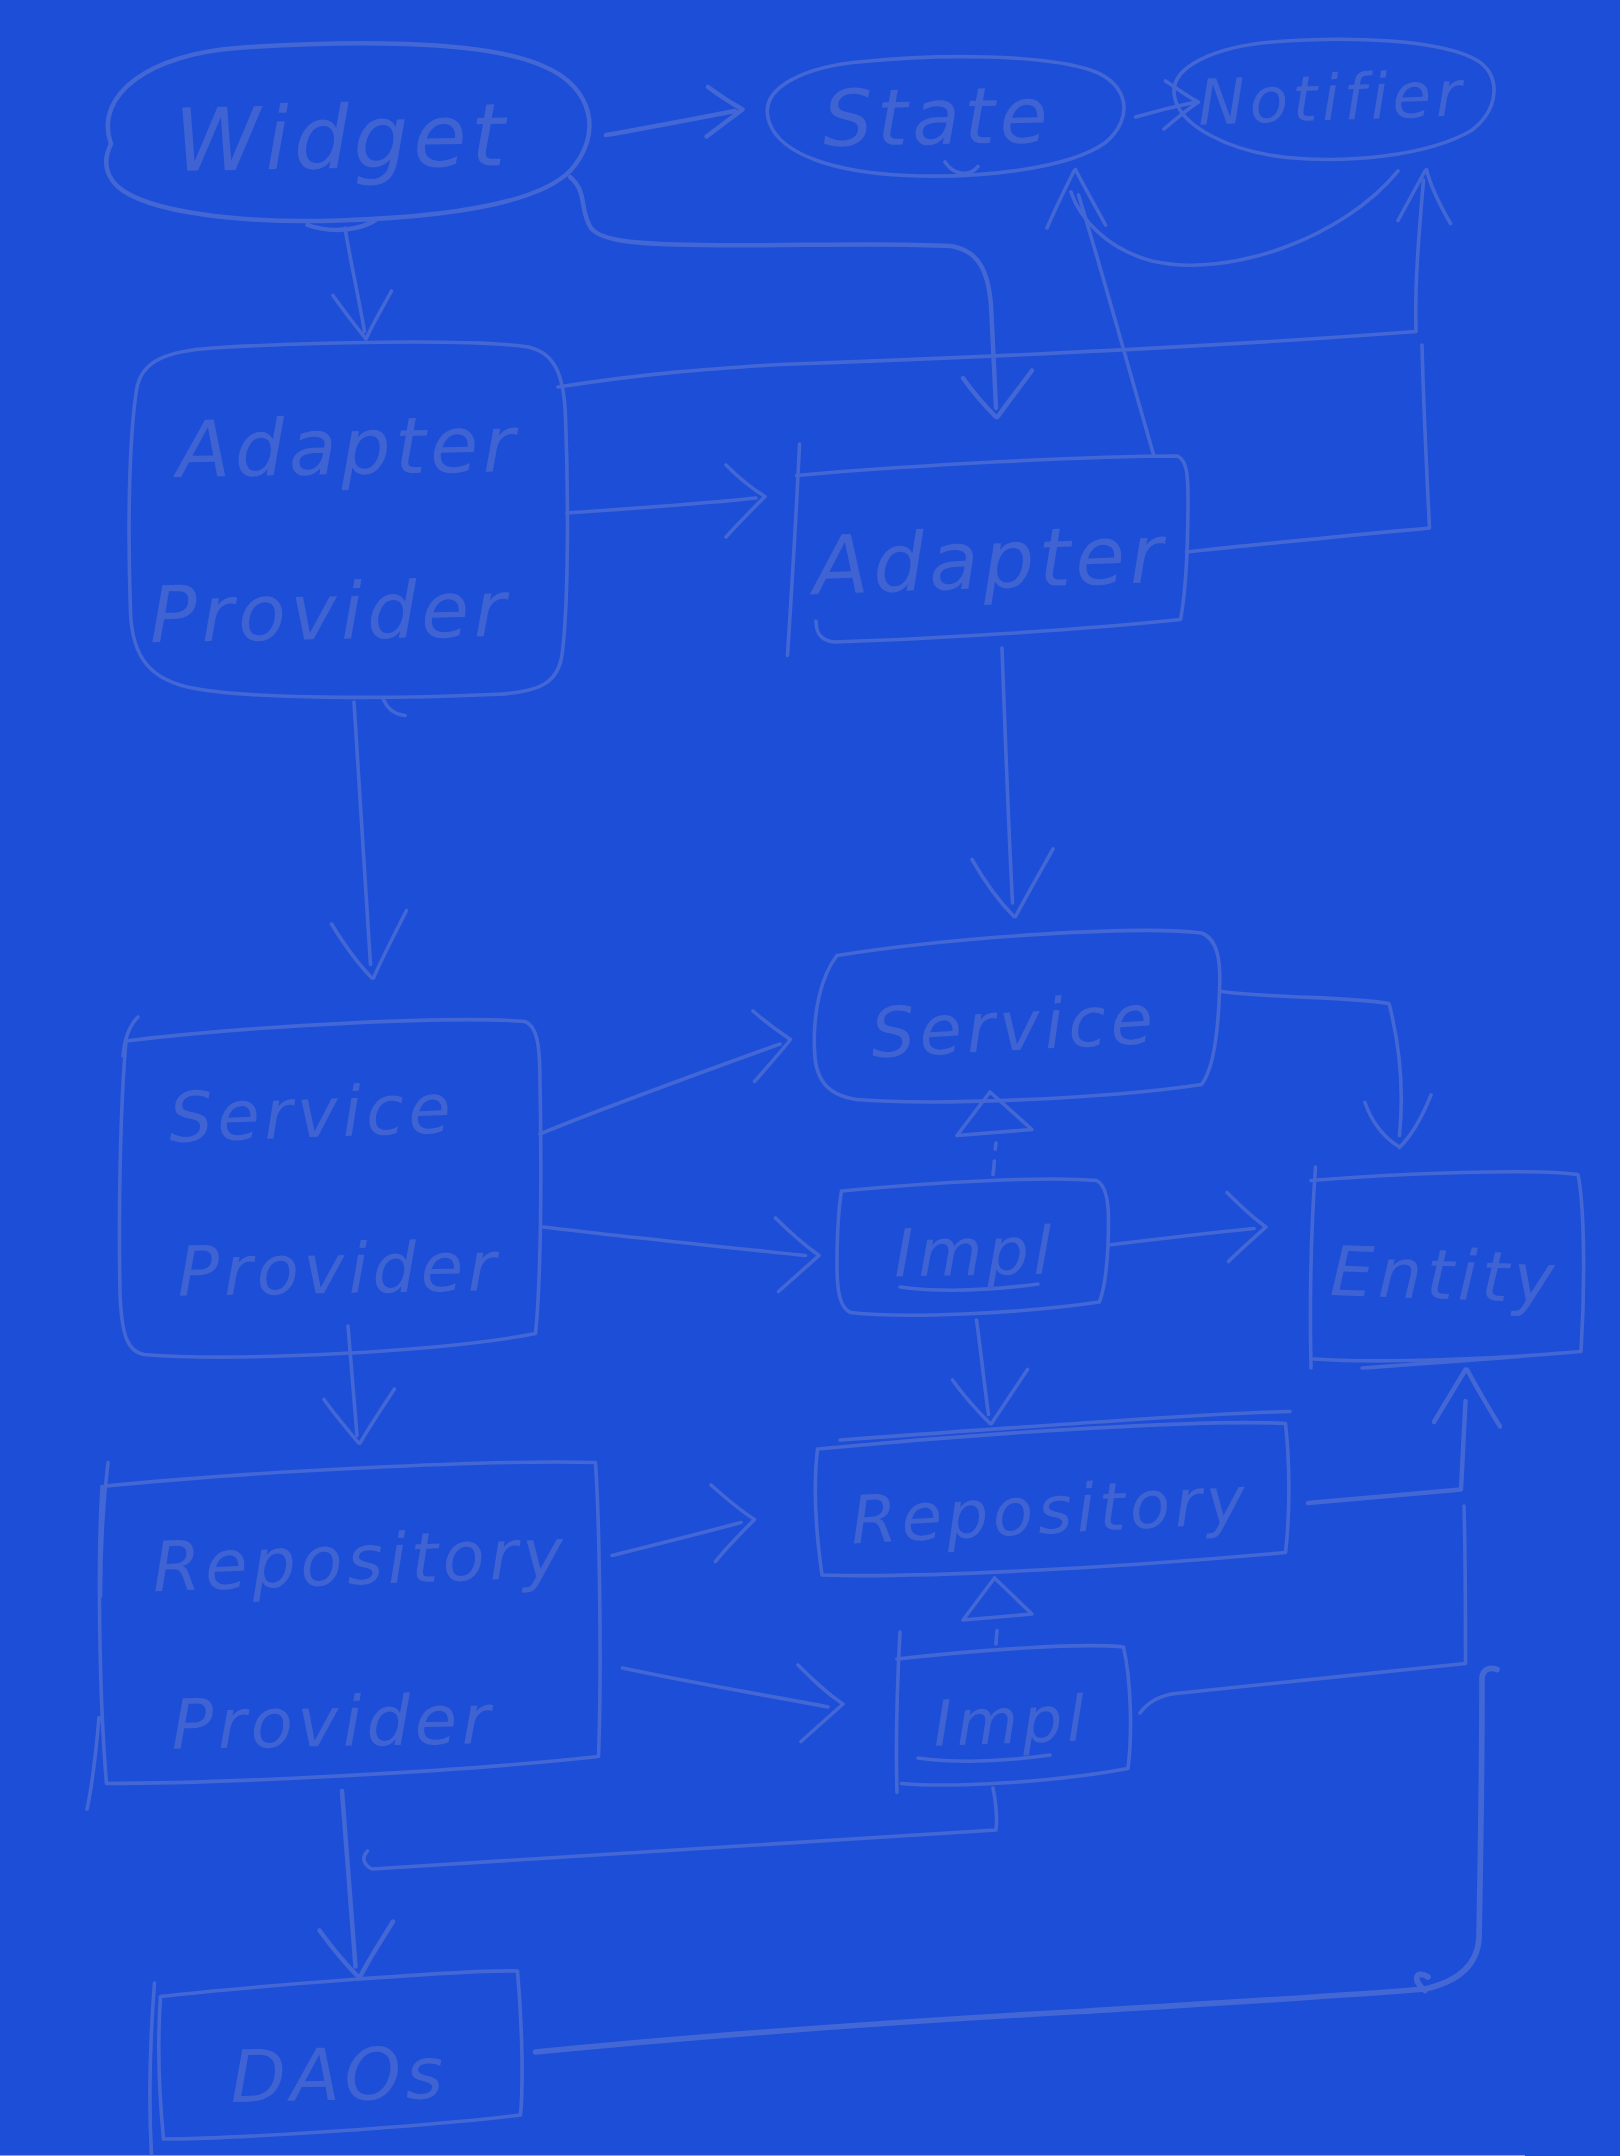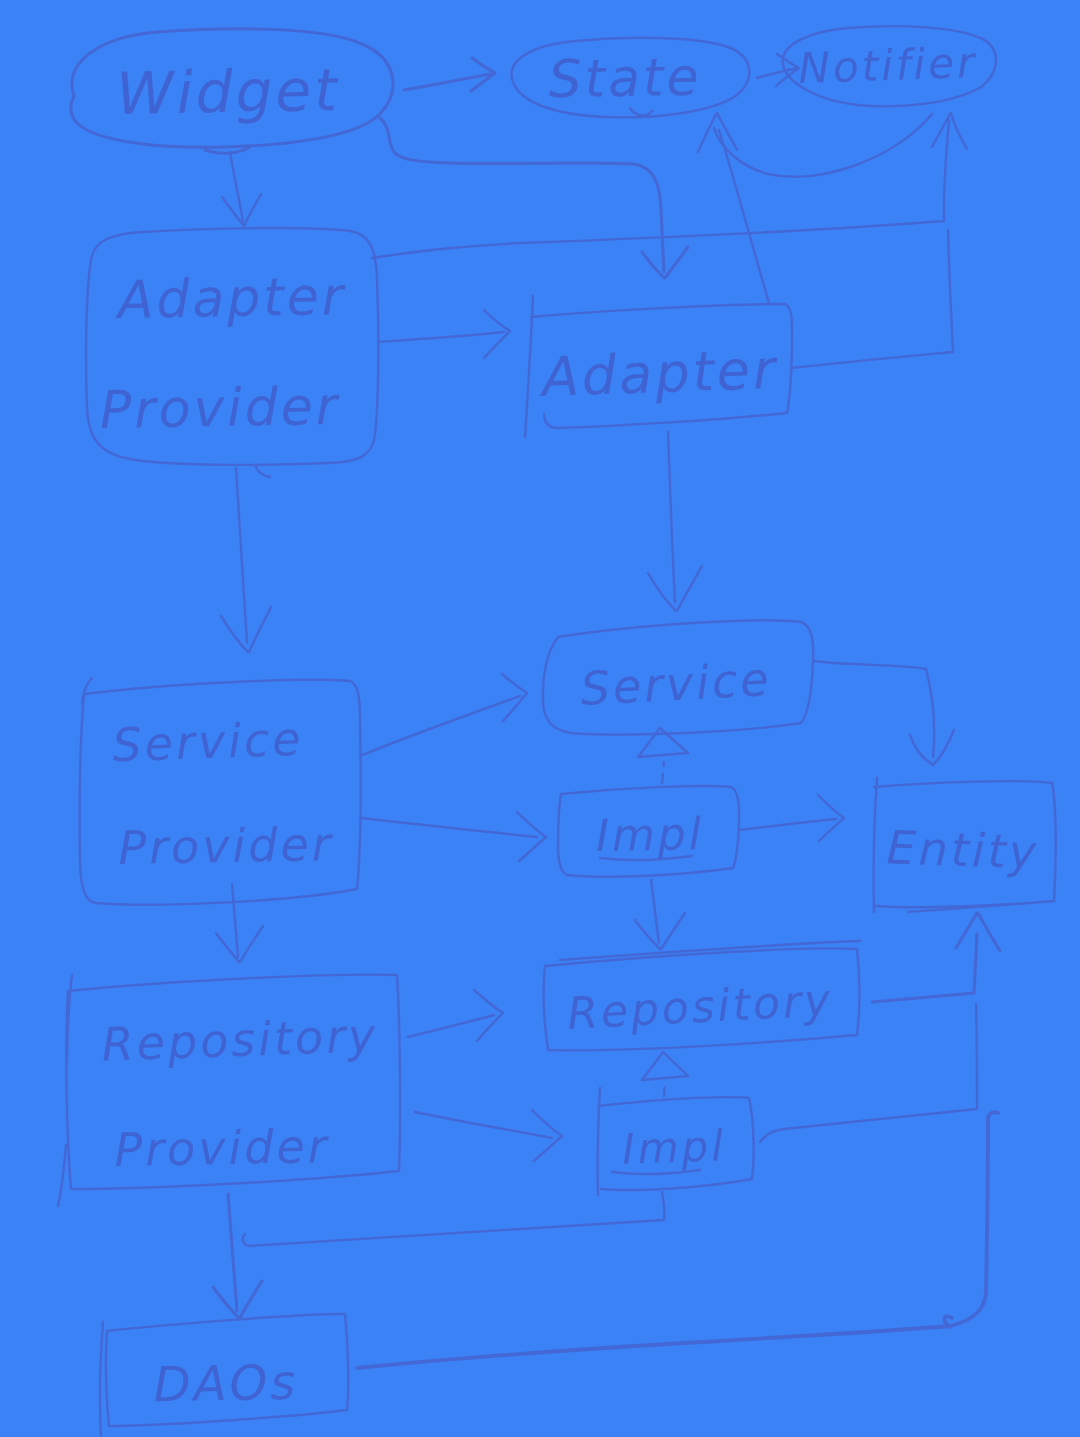--- a/index.html
+++ b/index.html
@@ -1,19 +1,19 @@
 <!DOCTYPE html>
 <html><head>
 <meta charset="utf-8">
 <style>
   html,body{margin:0;padding:0;background:#e8e8e8;}
   .stage{
     position:relative;
     width:1080px;height:1437px;
-    background:#3b82f6;
+    background:#1d4ed8;
     overflow:hidden;
     font-family:"DejaVu Sans",sans-serif;
     text-align:center;
   }
   svg{display:block}
   .stroke{
     fill:none;
     stroke:#4467d6;
     stroke-width:2.4;
     stroke-linecap:round;

